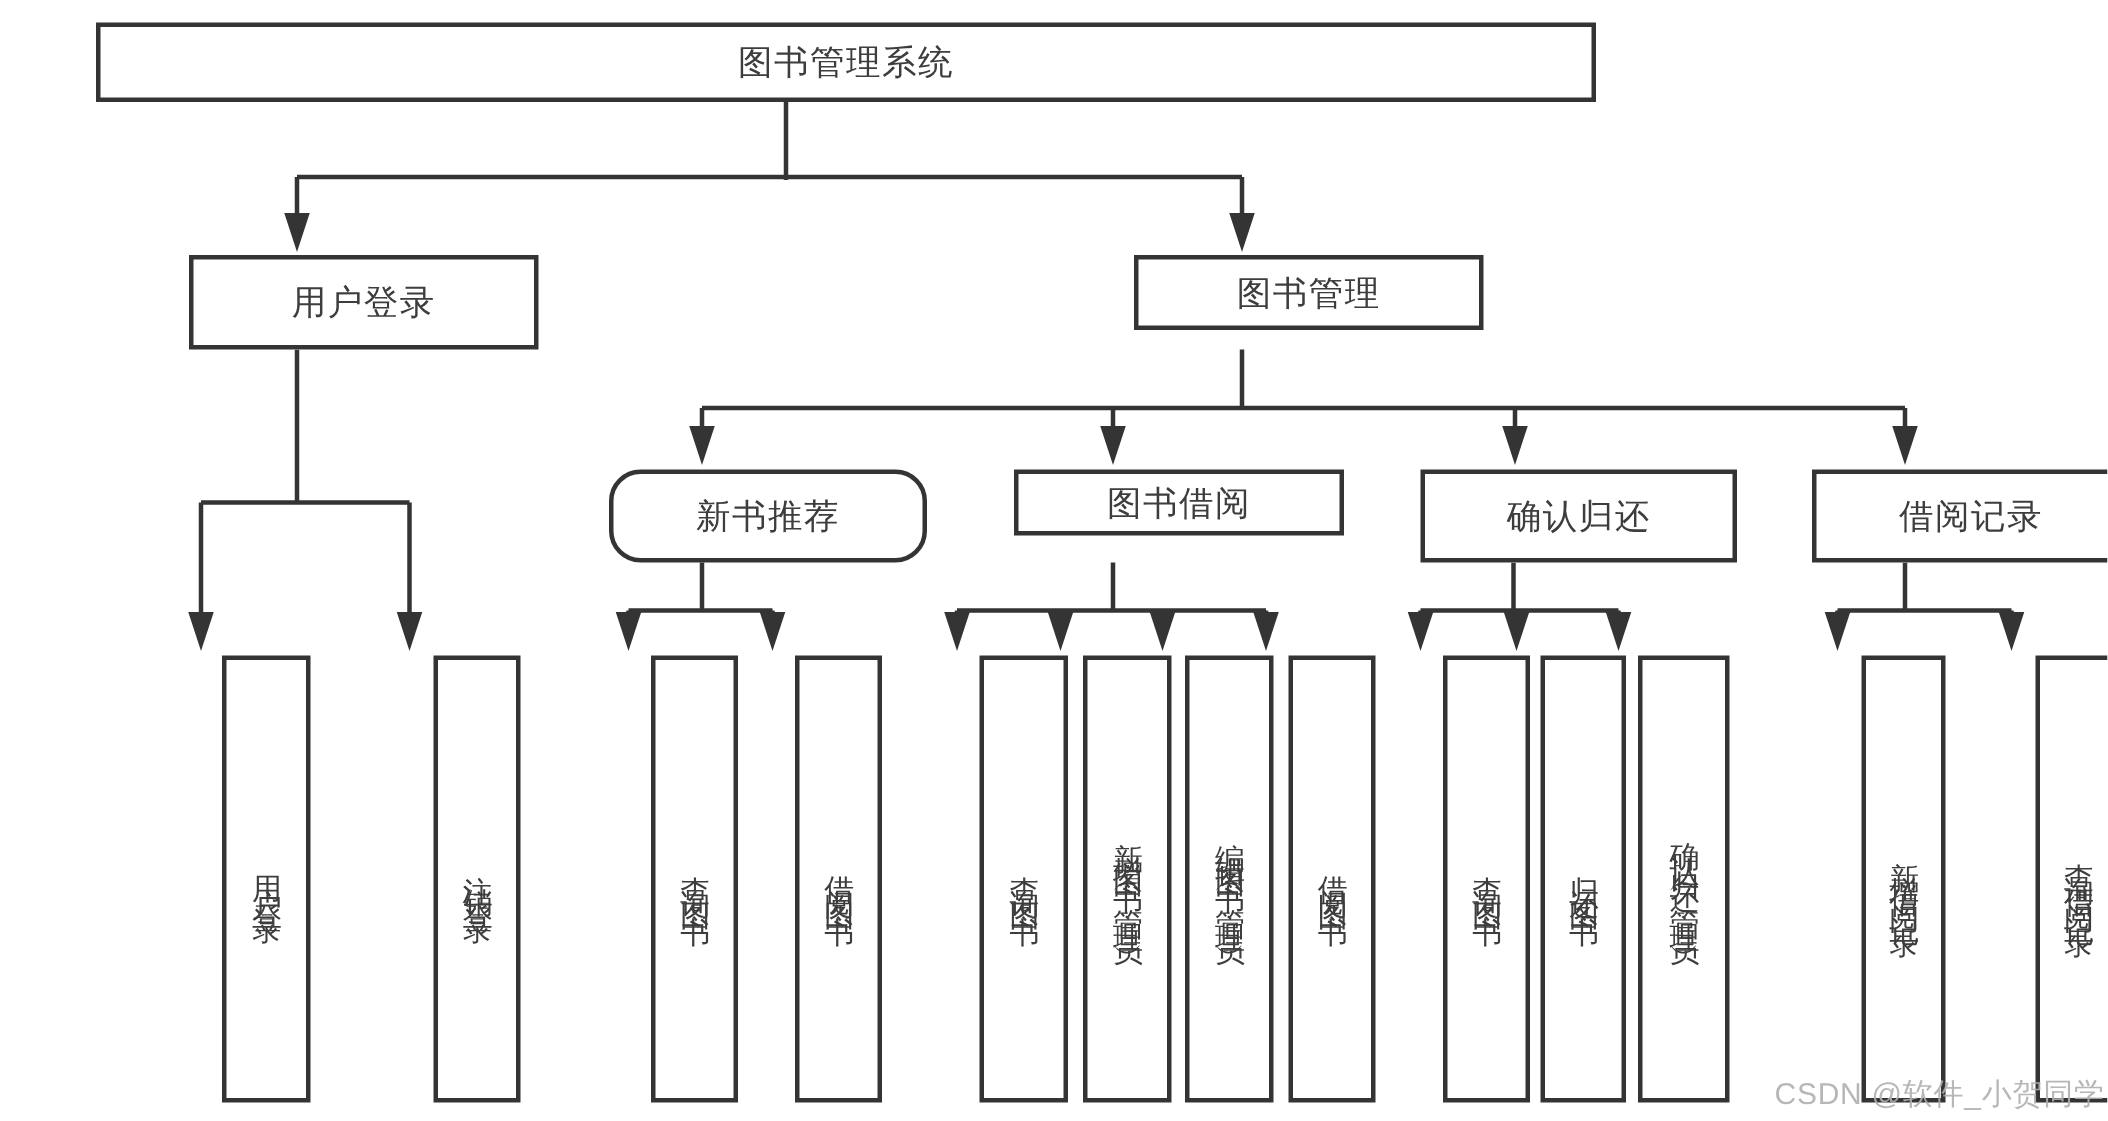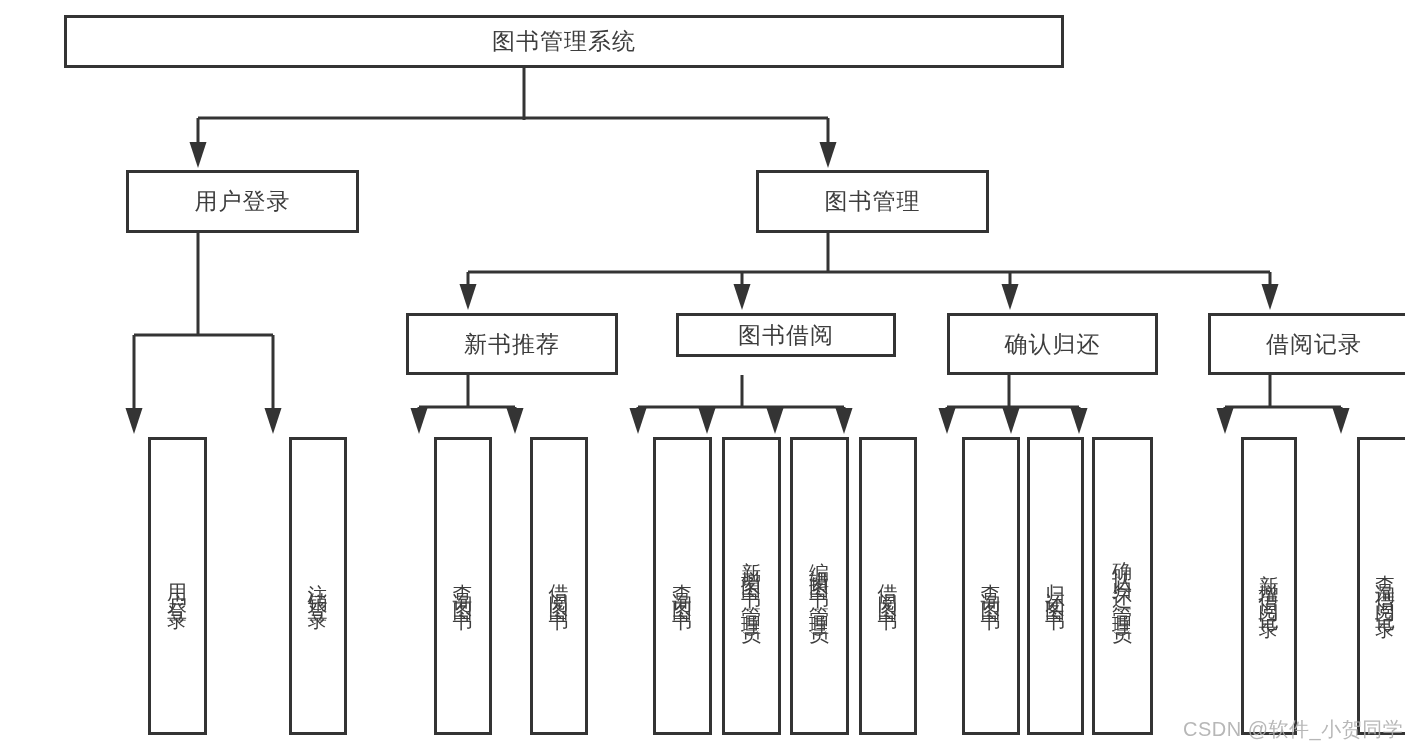--- a/index.html
+++ b/index.html
@@ -82,23 +82,23 @@
       <polygon points="1002.5,408 1019.5,408 1011,434"></polygon>
       <polygon points="1070.5,408 1087.5,408 1079,434"></polygon>
       <polygon points="1216.5,408 1233.5,408 1225,434"></polygon>
       <polygon points="1332.5,408 1349.5,408 1341,434"></polygon>
     </g>
   </svg>
 
   <div class="box h-box" style="left:20px;top:15px;width:1000px;height:53px;">图书管理系统</div>
 
   <div class="box h-box" style="left:82px;top:170px;width:233px;height:63px;">用户登录</div>
-  <div class="box h-box" style="left:712px;top:170px;width:233px;height:63px;">图书管理</div>
+  <div class="box h-box" style="left:712px;top:170px;width:233px;height:50px;">图书管理</div>
 
-  <div class="box h-box" style="left:362px;top:313px;width:212px;height:62px;">新书推荐</div>
+  <div class="box h-box" style="left:362px;top:313px;width:212px;height:62px;border-radius:21px;">新书推荐</div>
   <div class="box h-box" style="left:632px;top:313px;width:220px;height:44px;">图书借阅</div>
   <div class="box h-box" style="left:903px;top:313px;width:211px;height:62px;">确认归还</div>
   <div class="box h-box" style="left:1164px;top:313px;width:212px;height:62px;font-family:Liberation Serif, serif;">借阅记录</div>
 
   <div class="box v-box" style="left:104px;top:437px;width:59px;height:298px;">用户登录</div>
   <div class="box v-box" style="left:245px;top:437px;width:58px;height:298px;">注销登录</div>
 
   <div class="box v-box" style="left:390px;top:437px;width:58px;height:298px;">查询图书</div>
   <div class="box v-box" style="left:486px;top:437px;width:58px;height:298px;">借阅图书</div>
 

